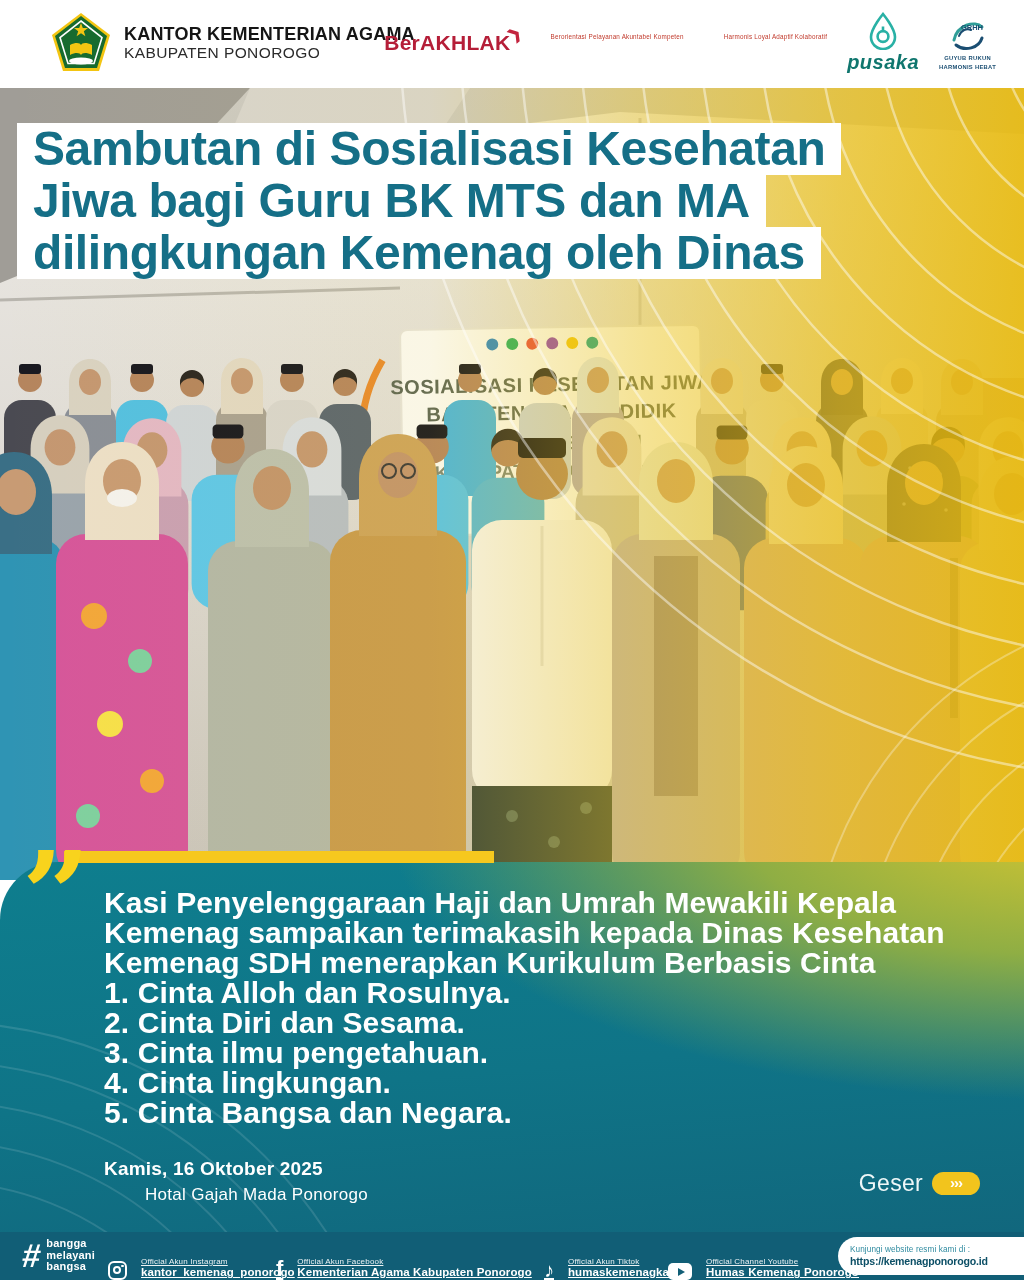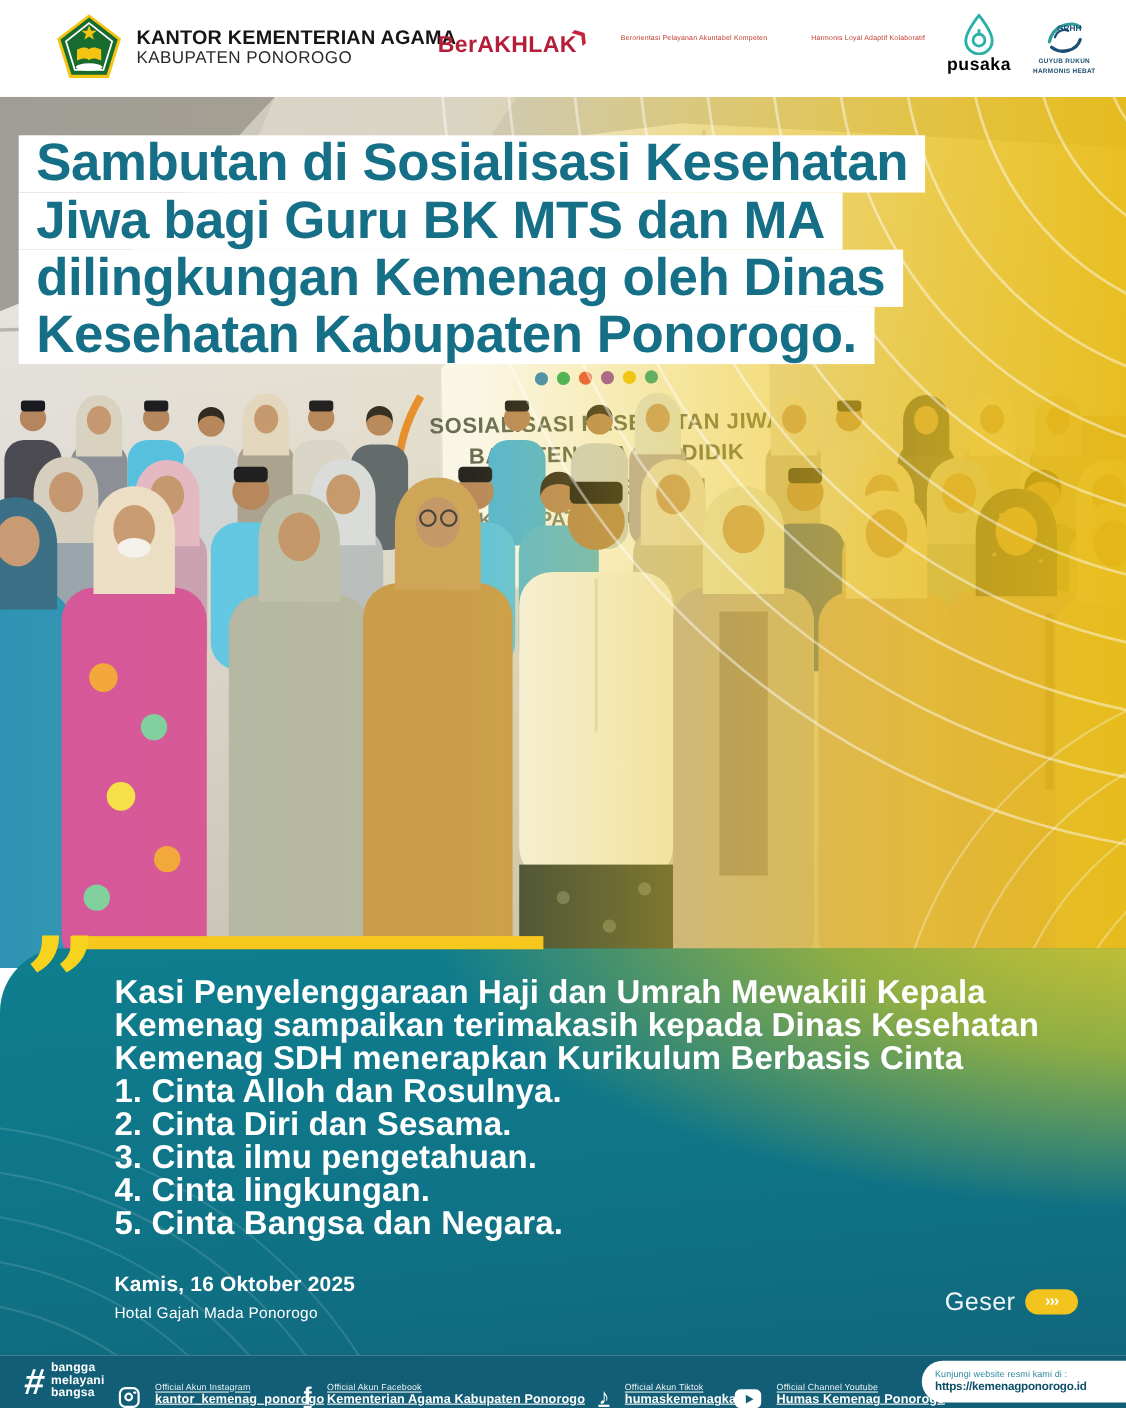--- a/index.html
+++ b/index.html
@@ -12,21 +12,21 @@
   .brand{position:absolute;left:50px;top:11px;display:flex;align-items:center;gap:12px;}
   .brand-text{display:flex;flex-direction:column;line-height:1.15;}
   .org-name{font-size:18px;font-weight:bold;color:#151515;letter-spacing:.2px;}
   .org-region{font-size:15.5px;color:#2b2b2b;letter-spacing:.4px;}
   .header-logos{position:absolute;right:28px;top:12px;display:flex;align-items:center;gap:20px;}
   .berakhlak{display:flex;align-items:flex-start;gap:40px;}
   .berakhlak-word{font-size:21px;font-weight:bold;color:#b51e38;letter-spacing:.3px;position:relative;}
   .berakhlak-word .arrow{position:absolute;right:-10px;top:-6px;color:#c3243e;font-size:15px;font-weight:bold;transform:rotate(-40deg);}
   .berakhlak-tag{font-size:6.3px;color:#c0392b;line-height:1.35;margin-top:2px;letter-spacing:.2px;}
   .pusaka{display:flex;flex-direction:column;align-items:center;}
-  .pusaka-word{font-size:16px;font-weight:bold;color:#000000;letter-spacing:.5px;margin-top:1px;}
+  .pusaka-word{font-size:20px;font-weight:bold;color:#0f766e;letter-spacing:.5px;margin-top:1px;font-style:italic;}
   .grhh{display:flex;flex-direction:column;align-items:center;}
   .grhh-tag{font-size:5.8px;font-weight:bold;color:#1b4e72;line-height:1.3;text-align:center;letter-spacing:.3px;margin-top:1px;}
 
   
   .photo{position:absolute;top:88px;left:0;width:1024px;height:792px;z-index:1;}
 
   
   .title{position:absolute;top:123px;left:17px;z-index:10;}
   .title-line{line-height:0;white-space:nowrap;}
   .title-line span{display:inline-block;background:#ffffff;color:#156f87;font-weight:bold;
@@ -38,21 +38,21 @@
     background:
       radial-gradient(120% 135% at 104% -10%, #d3c531 0%, #8fae44 26%, rgba(20,130,135,0) 55%),
       linear-gradient(175deg,#0e7e8e 0%,#0f7487 55%,#11677d 100%);}
   .card-bar{position:absolute;top:-11px;left:64px;width:430px;height:12px;background:#f6c81e;}
   .qmark{position:absolute;left:22px;top:-26px;height:96px;overflow:hidden;color:#f8d31d;
     font-family:"DejaVu Serif", serif;font-weight:bold;font-size:118px;line-height:118px;}
   .quote{position:absolute;left:104px;top:26px;color:#ffffff;font-weight:bold;
     font-size:30px;line-height:30px;letter-spacing:.1px;}
   .event{position:absolute;left:104px;top:296px;color:#ffffff;}
   .event-date{font-size:19px;font-weight:bold;letter-spacing:.2px;}
-  .event-venue{font-size:14px;margin-top:5px;letter-spacing:.3px;}
+  .event-venue{font-size:17px;margin-top:5px;letter-spacing:.3px;margin-left:41px;}
   .geser{position:absolute;right:44px;top:308px;display:flex;align-items:center;gap:9px;cursor:pointer;}
   .geser-label{color:#eef7f8;font-size:23px;letter-spacing:.3px;}
   .geser-pill{width:48px;height:23px;border-radius:12px;background:#f2c41d;display:flex;
     align-items:center;justify-content:center;}
   .geser-pill span{color:#ffffff;font-size:15px;font-weight:bold;letter-spacing:-1px;line-height:1;padding-bottom:2px;}
   .card-arcs{position:absolute;left:0;bottom:0;pointer-events:none;}
 
   
   .footer{position:absolute;top:1232px;left:0;width:1024px;height:48px;background:#115e76;z-index:20;}
   .campaign{position:absolute;left:22px;top:6px;display:flex;align-items:center;gap:6px;color:#fff;}
@@ -358,21 +358,20 @@
         <span class="grhh-tag">GUYUB RUKUN</span>
         <span class="grhh-tag">HARMONIS HEBAT</span>
       </div>
     </div>
   </div>
 
   <div class="title">
     <div class="title-line"><span>Sambutan di Sosialisasi Kesehatan</span></div>
     <div class="title-line"><span>Jiwa bagi Guru BK MTS dan MA</span></div>
     <div class="title-line"><span>dilingkungan Kemenag oleh Dinas</span></div>
-    <div class="title-line"><span>Kesehatan Kabupaten Ponorogo.</span></div>
   </div>
 
   <div class="card">
     <div class="card-bar"></div>
     <div class="qmark">”</div>
     <svg class="card-arcs" width="420" height="220" viewBox="0 0 420 220">
       <g fill="none" stroke="#ffffff" stroke-opacity=".12" stroke-width="2">
         <circle cx="-60" cy="470" r="300"></circle>
           <circle cx="-60" cy="470" r="340"></circle>
         <circle cx="-60" cy="470" r="380"></circle>

